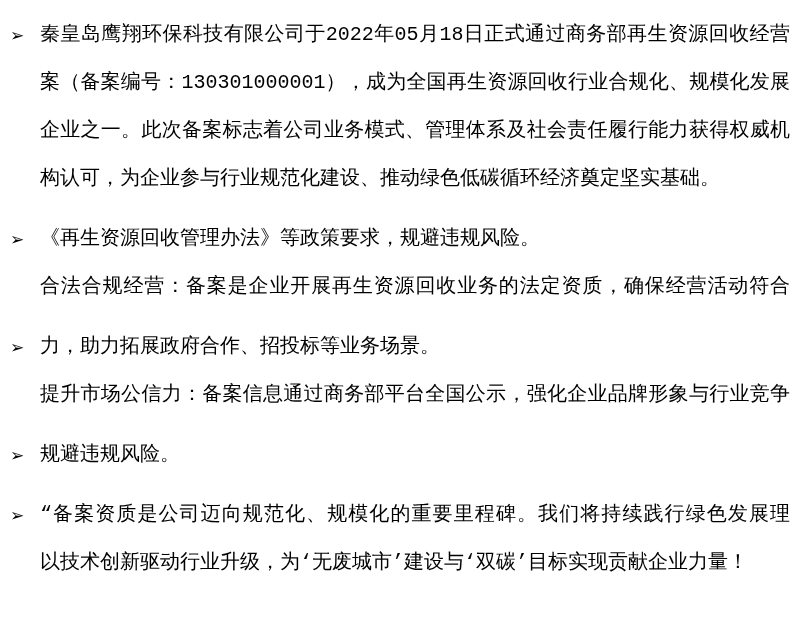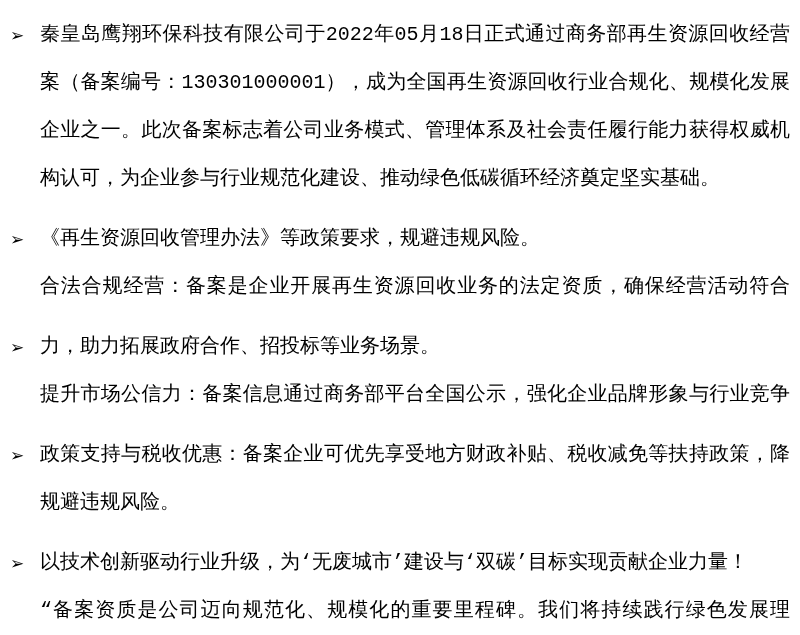--- a/index.html
+++ b/index.html
@@ -69,22 +69,21 @@
         <div class="line last">《再生资源回收管理办法》等政策要求，规避违规风险。</div>
         <div class="line">合法合规经营：备案是企业开展再生资源回收业务的法定资质，确保经营活动符合</div>
       </div>
       <div class="para">
         <span class="bullet">➢</span>
         <div class="line last">力，助力拓展政府合作、招投标等业务场景。</div>
         <div class="line">提升市场公信力：备案信息通过商务部平台全国公示，强化企业品牌形象与行业竞争</div>
       </div>
       <div class="para">
         <span class="bullet">➢</span>
-        <div class="line">政策支持与税收优惠：备案企业可优先享受地方财政补贴、税收减免等扶持政策，降</div>
         <div class="line last">规避违规风险。</div>
       </div>
       <div class="para">
         <span class="bullet">➢</span>
+        <div class="line">“备案资质是公司迈向规范化、规模化的重要里程碑。我们将持续践行绿色发展理念，</div>
         <div class="line last">以技术创新驱动行业升级，为‘无废城市’建设与‘双碳’目标实现贡献企业力量！</div>
-        <div class="line">“备案资质是公司迈向规范化、规模化的重要里程碑。我们将持续践行绿色发展理念，</div>
       </div>
     </div>
 </div>
 
 </body></html>

